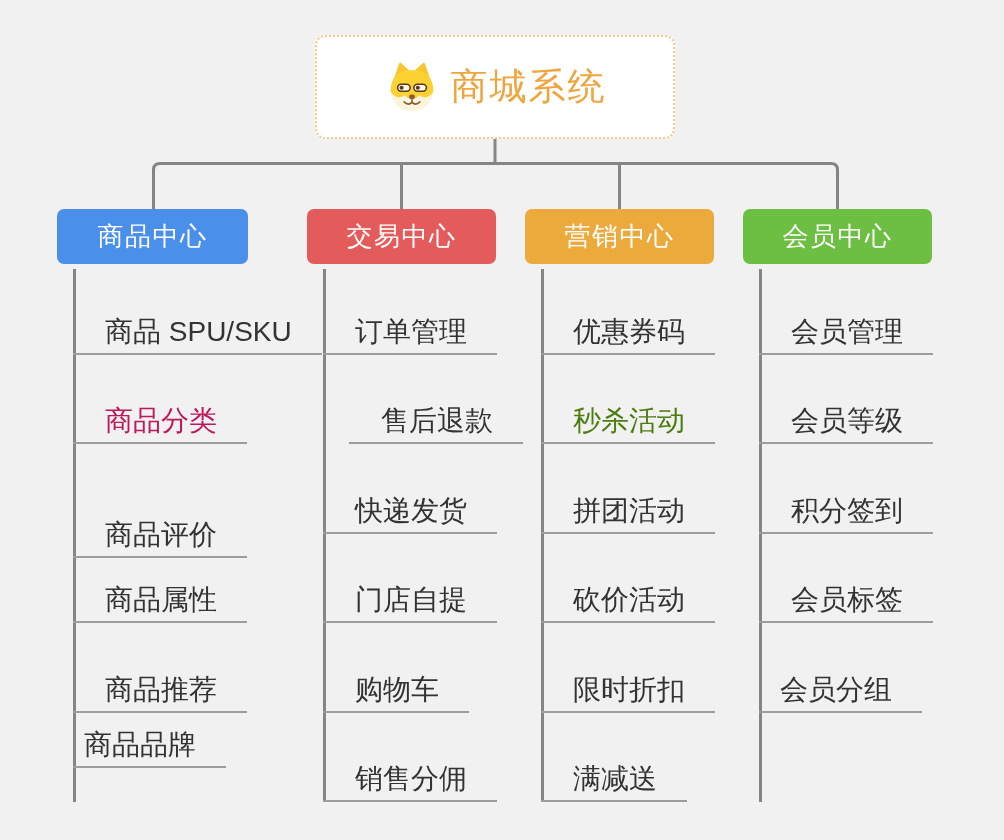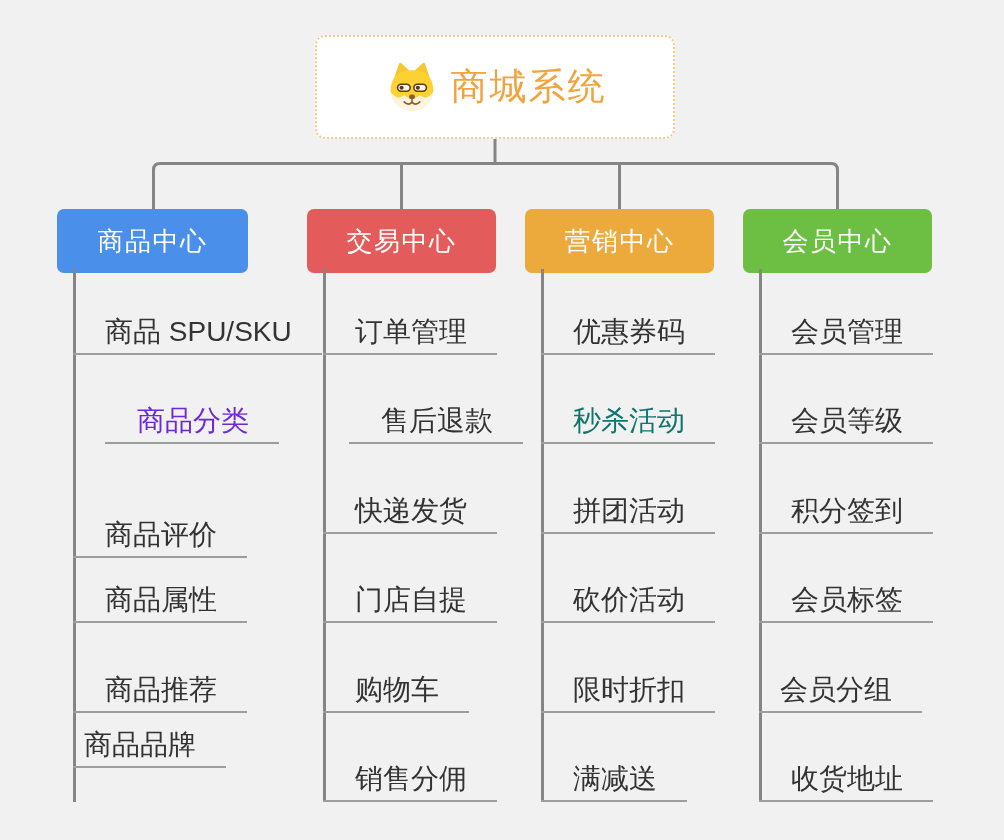--- a/index.html
+++ b/index.html
@@ -17,21 +17,21 @@
   
   .root-node{
     position:absolute;left:315px;top:35px;width:360px;height:104px;
     background:#FFFFFF;border:2px dotted #F5C983;border-radius:10px;
     box-sizing:border-box;display:flex;align-items:center;justify-content:center;gap:11px;text-align:right;
   }
   .root-title{font-size:37px;font-weight:500;letter-spacing:2px;}
 
   
   .branch-box{
-    position:absolute;top:209px;height:64px;border-radius:7px;
+    position:absolute;top:209px;height:55px;border-radius:7px;
     display:flex;align-items:center;justify-content:center;
     color:#FFFFFF;font-size:26px;letter-spacing:1.5px;
   }
 
   
   .branch-line{position:absolute;top:269px;width:3px;}
 
   
   .child-item{
     position:absolute;
@@ -72,42 +72,41 @@
         <path d="M30,41 V44.5" stroke="#8A5A33" stroke-width="1.6" stroke-linecap="round" fill="none"></path>
         <path d="M21.5,44 Q26,48.5 30,44.5 Q34,48.5 38.5,44" stroke="#8A5A33" stroke-width="1.7" stroke-linecap="round" fill="none"></path>
       </svg>
     </span>
     <span class="root-title" style="color: rgb(240, 164, 61);">商城系统</span>
   </div>
 
 <div class="branch-box" style="left: 57px; width: 191px; background: rgb(74, 143, 234); color: rgb(255, 255, 255);">商品中心</div>
     <div class="branch-line" style="left: 73px; height: 533px; background: rgb(133, 133, 133);"></div>
     <div class="child-item" style="left: 73px; top: 319px; border-bottom-color: rgb(157, 157, 157); color: rgb(51, 51, 51);">商品 SPU/SKU</div>
-    <div class="child-item" style="left: 73px; top: 408px; border-bottom-color: rgb(157, 157, 157); color: #6d28d9; margin-left: 32px;">商品分类</div>
+    <div class="child-item" style="left: 73px; top: 408px; border-bottom-color: rgb(157, 157, 157); color: #be185d;">商品分类</div>
     <div class="child-item" style="left: 73px; top: 498px; border-bottom-color: rgb(157, 157, 157); color: rgb(51, 51, 51); margin-top: 24px;">商品评价</div>
     <div class="child-item" style="left: 73px; top: 587px; border-bottom-color: rgb(157, 157, 157); color: rgb(51, 51, 51);">商品属性</div>
     <div class="child-item" style="left: 73px; top: 677px; border-bottom-color: rgb(157, 157, 157); color: rgb(51, 51, 51);">商品推荐</div>
     <div class="child-item" style="left: 73px; top: 732px; border-bottom-color: rgb(157, 157, 157); color: rgb(51, 51, 51); padding-left: 11px;">商品品牌</div>
     <div class="branch-box" style="left: 307px; width: 189px; background: rgb(228, 91, 91); color: rgb(255, 255, 255);">交易中心</div>
     <div class="branch-line" style="left: 323px; height: 533px; background: rgb(133, 133, 133);"></div>
     <div class="child-item" style="left: 323px; top: 319px; border-bottom-color: rgb(157, 157, 157); color: rgb(51, 51, 51);">订单管理</div>
     <div class="child-item" style="left: 323px; top: 408px; border-bottom-color: rgb(157, 157, 157); color: rgb(51, 51, 51); margin-left: 26px;">售后退款</div>
     <div class="child-item" style="left: 323px; top: 498px; border-bottom-color: rgb(157, 157, 157); color: rgb(51, 51, 51);">快递发货</div>
     <div class="child-item" style="left: 323px; top: 587px; border-bottom-color: rgb(157, 157, 157); color: rgb(51, 51, 51);">门店自提</div>
     <div class="child-item" style="left: 323px; top: 677px; border-bottom-color: rgb(157, 157, 157); color: rgb(51, 51, 51);">购物车</div>
     <div class="child-item" style="left: 323px; top: 766px; border-bottom-color: rgb(157, 157, 157); color: rgb(51, 51, 51);">销售分佣</div>
     <div class="branch-box" style="left: 525px; width: 189px; background: rgb(236, 170, 61); color: rgb(255, 255, 255);">营销中心</div>
     <div class="branch-line" style="left: 541px; height: 533px; background: rgb(133, 133, 133);"></div>
     <div class="child-item" style="left: 541px; top: 319px; border-bottom-color: rgb(157, 157, 157); color: rgb(51, 51, 51);">优惠券码</div>
-    <div class="child-item" style="left: 541px; top: 408px; border-bottom-color: rgb(157, 157, 157); color: #0f766e;">秒杀活动</div>
+    <div class="child-item" style="left: 541px; top: 408px; border-bottom-color: rgb(157, 157, 157); color: #4d7c0f;">秒杀活动</div>
     <div class="child-item" style="left: 541px; top: 498px; border-bottom-color: rgb(157, 157, 157); color: rgb(51, 51, 51);">拼团活动</div>
     <div class="child-item" style="left: 541px; top: 587px; border-bottom-color: rgb(157, 157, 157); color: rgb(51, 51, 51);">砍价活动</div>
     <div class="child-item" style="left: 541px; top: 677px; border-bottom-color: rgb(157, 157, 157); color: rgb(51, 51, 51);">限时折扣</div>
     <div class="child-item" style="left: 541px; top: 766px; border-bottom-color: rgb(157, 157, 157); color: rgb(51, 51, 51);">满减送</div>
     <div class="branch-box" style="left: 743px; width: 189px; background: rgb(109, 191, 67); color: rgb(255, 255, 255);">会员中心</div>
     <div class="branch-line" style="left: 759px; height: 533px; background: rgb(133, 133, 133);"></div>
     <div class="child-item" style="left: 759px; top: 319px; border-bottom-color: rgb(157, 157, 157); color: rgb(51, 51, 51);">会员管理</div>
     <div class="child-item" style="left: 759px; top: 408px; border-bottom-color: rgb(157, 157, 157); color: rgb(51, 51, 51);">会员等级</div>
     <div class="child-item" style="left: 759px; top: 498px; border-bottom-color: rgb(157, 157, 157); color: rgb(51, 51, 51);">积分签到</div>
     <div class="child-item" style="left: 759px; top: 587px; border-bottom-color: rgb(157, 157, 157); color: rgb(51, 51, 51);">会员标签</div>
     <div class="child-item" style="left: 759px; top: 677px; border-bottom-color: rgb(157, 157, 157); color: rgb(51, 51, 51); padding-left: 21px;">会员分组</div>
-    <div class="child-item" style="left: 759px; top: 766px; border-bottom-color: rgb(157, 157, 157); color: rgb(51, 51, 51);">收货地址</div>
   </div>
 
 </body></html>

